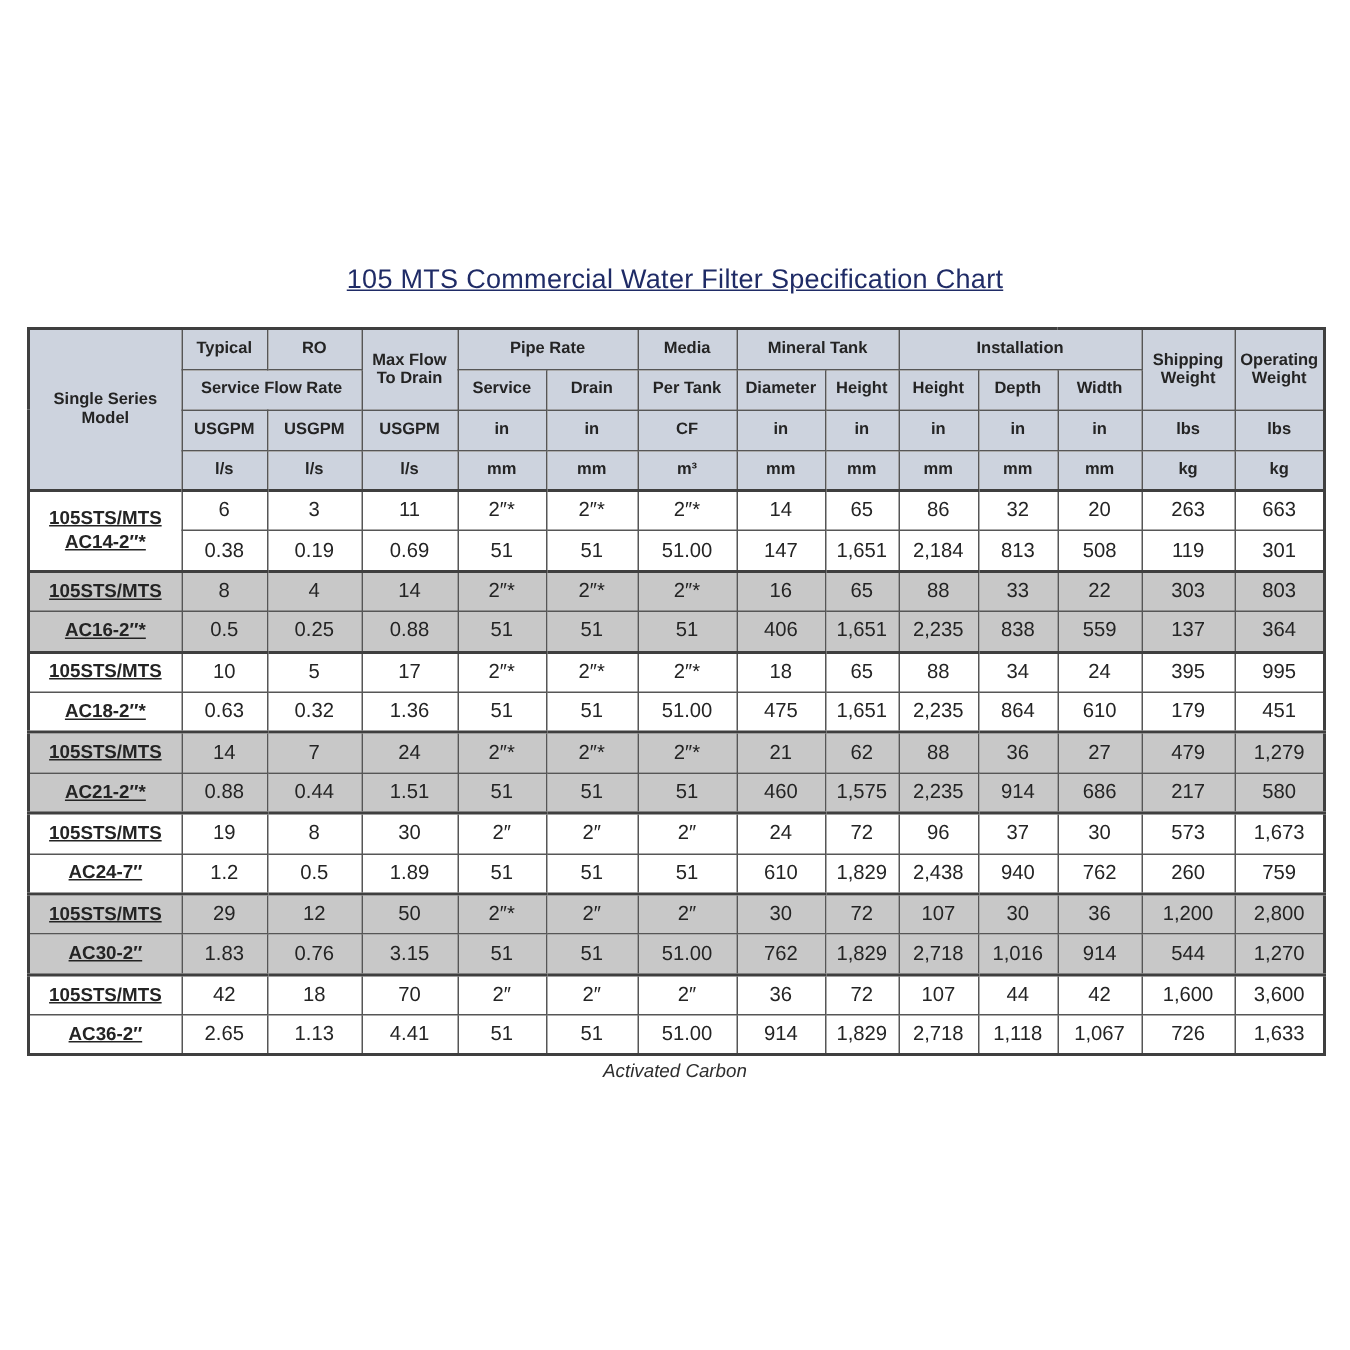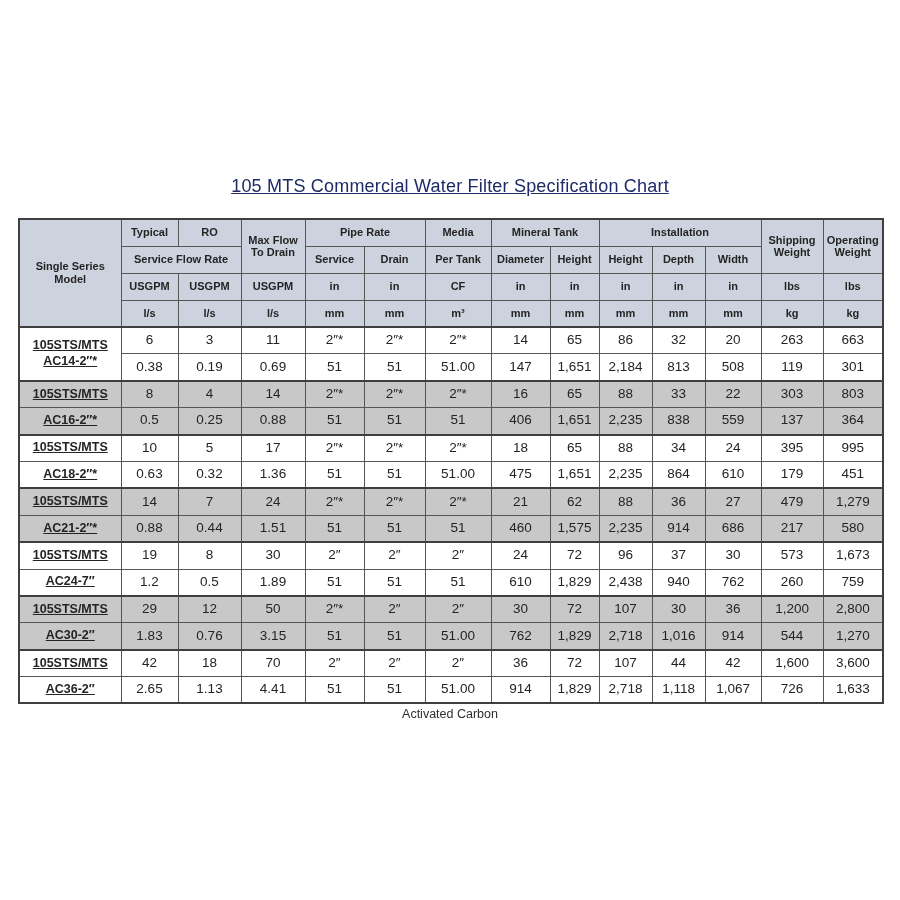--- a/index.html
+++ b/index.html
@@ -43,21 +43,21 @@
     background:var(--row-white);
   }
   tbody td.model{
     font-weight:bold;font-size:12.5px;line-height:1.25;text-decoration:underline;
   }
   tbody tr.shaded td{background:var(--row-shaded);}
   tbody tr.pair-start td{border-top:2px solid var(--border-thick);}
   tbody tr:first-child td{border-top:2px solid var(--border-thick);}
   .footnote{
     position:absolute;top:707px;left:18px;width:864px;
-    text-align:center;font-size:12.5px;color:#2e2e2e;
+    text-align:center;font-style:italic;font-size:12.5px;color:#2e2e2e;
   }
 </style>
 </head>
 <body>
 
 <div class="title">105 MTS Commercial Water Filter Specification Chart</div>
 
 <table class="spec">
   <colgroup>
       <col style="width: 102px;">

